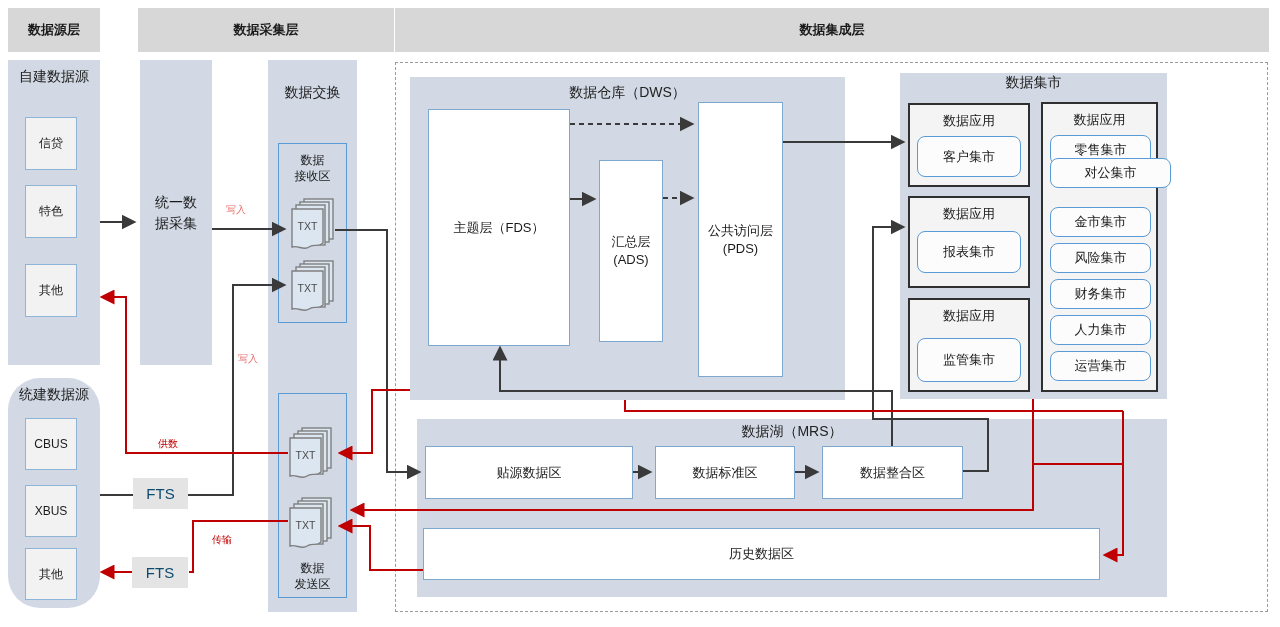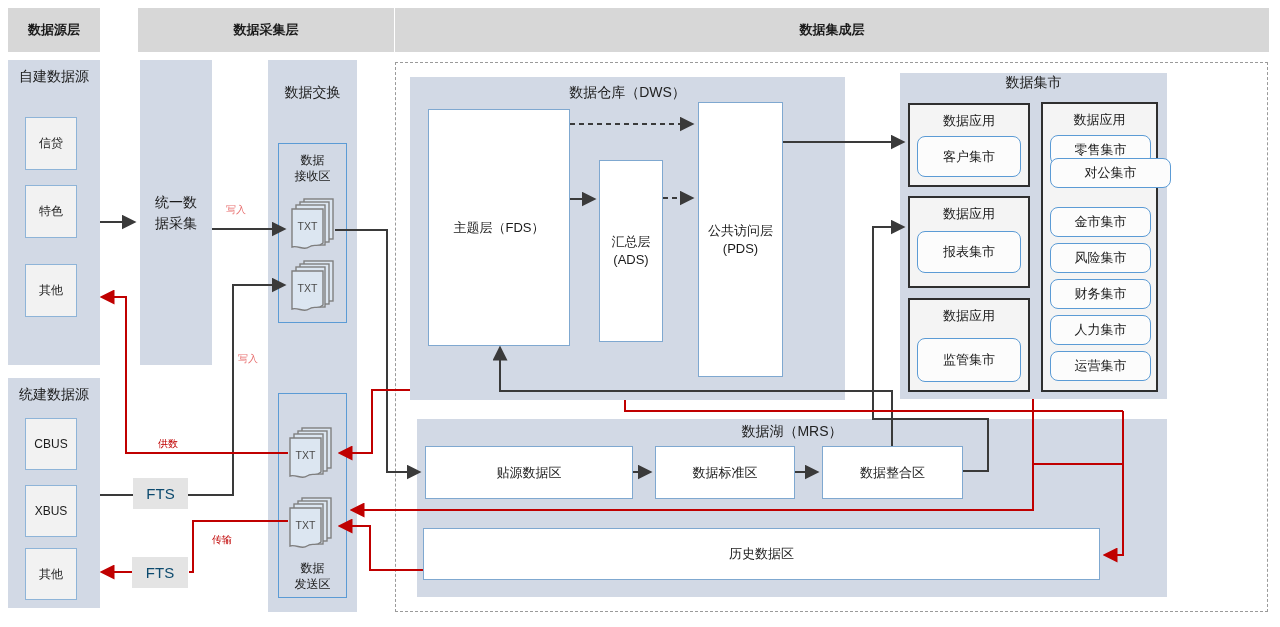--- a/index.html
+++ b/index.html
@@ -35,21 +35,21 @@
   <div class="abs hdr" style="left:138px;top:8px;width:256px;height:44px;">数据采集层</div>
   <div class="abs hdr" style="left:395px;top:8px;width:874px;height:44px;">数据集成层</div>
 
   <div class="abs panel" style="left:8px;top:60px;width:92px;height:305px;">
     <div class="ptitle">自建数据源</div>
     <div class="abs srcbox" style="left:17px;top:57px;width:52px;height:53px;">信贷</div>
     <div class="abs srcbox" style="left:17px;top:125px;width:52px;height:53px;">特色</div>
     <div class="abs srcbox" style="left:17px;top:204px;width:52px;height:53px;">其他</div>
   </div>
 
-  <div class="abs panel" style="left:8px;top:378px;width:92px;height:230px;">
+  <div class="abs panel" style="left:8px;top:378px;width:92px;height:230px;border-radius:32px;">
     <div class="ptitle">统建数据源</div>
     <div class="abs srcbox" style="left:17px;top:40px;width:52px;height:52px;">CBUS</div>
     <div class="abs srcbox" style="left:17px;top:107px;width:52px;height:52px;">XBUS</div>
     <div class="abs srcbox" style="left:17px;top:170px;width:52px;height:52px;">其他</div>
   </div>
 
   <div class="abs panel collect" style="left:140px;top:60px;width:72px;height:305px;">统一数
 据采集</div>
 
   <div class="abs fts" style="left:133px;top:478px;width:55px;height:31px;">FTS</div>

